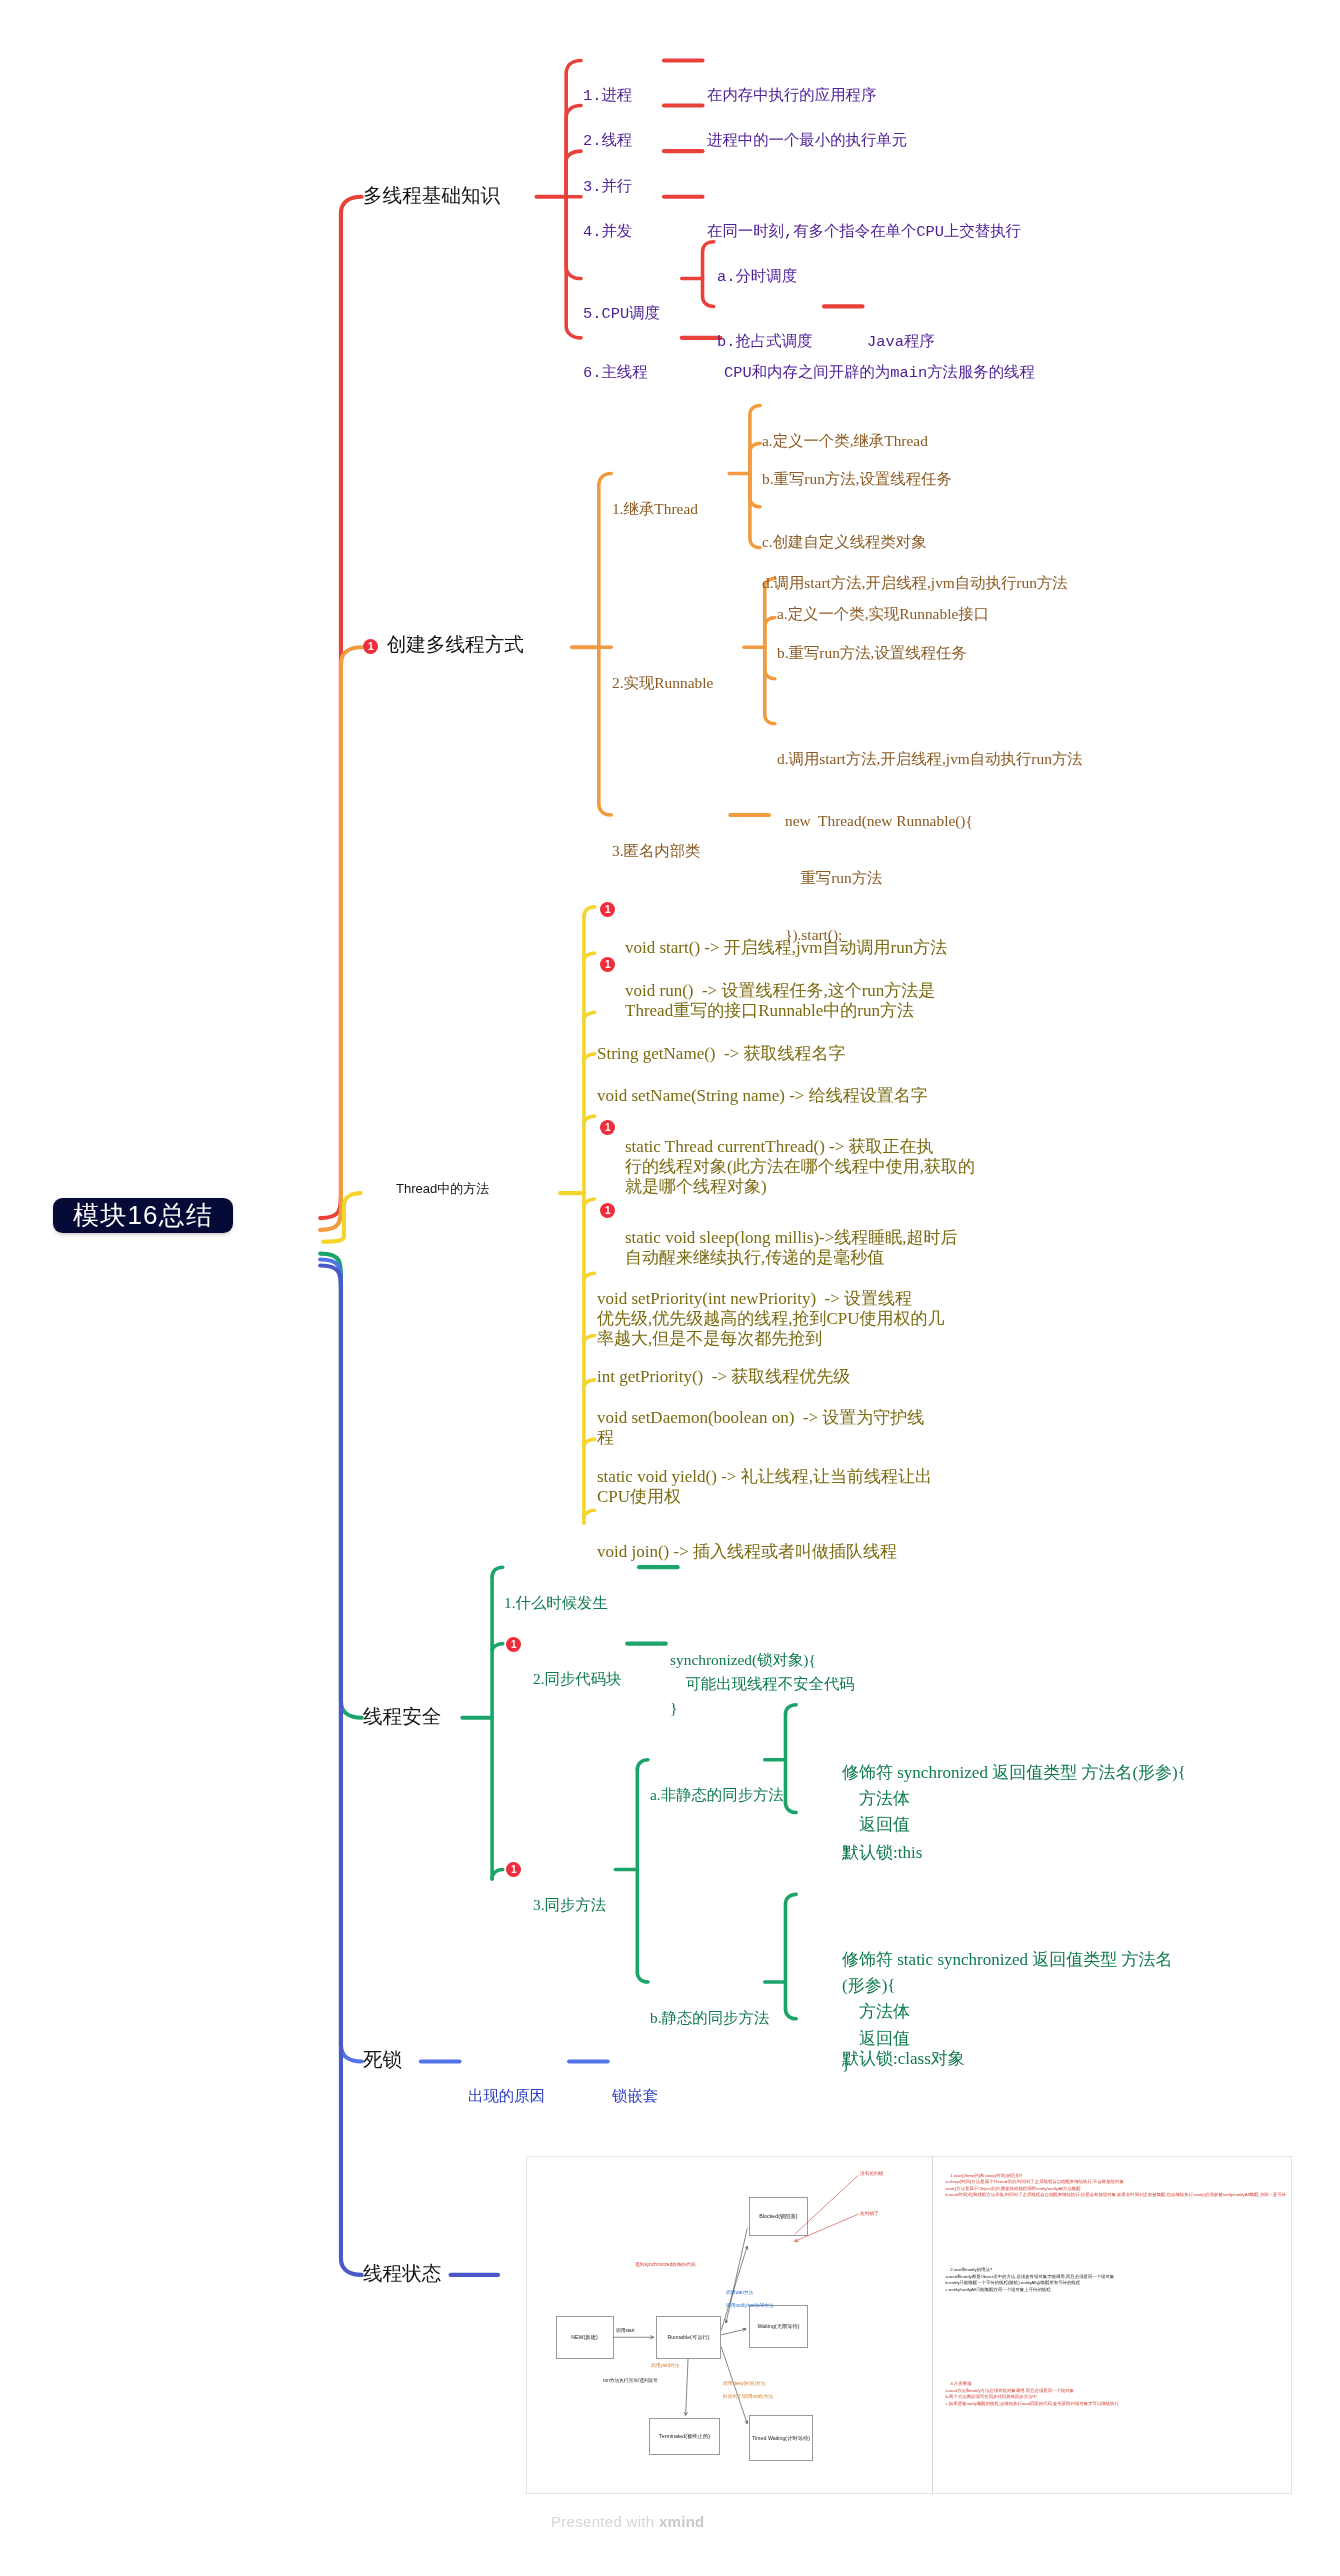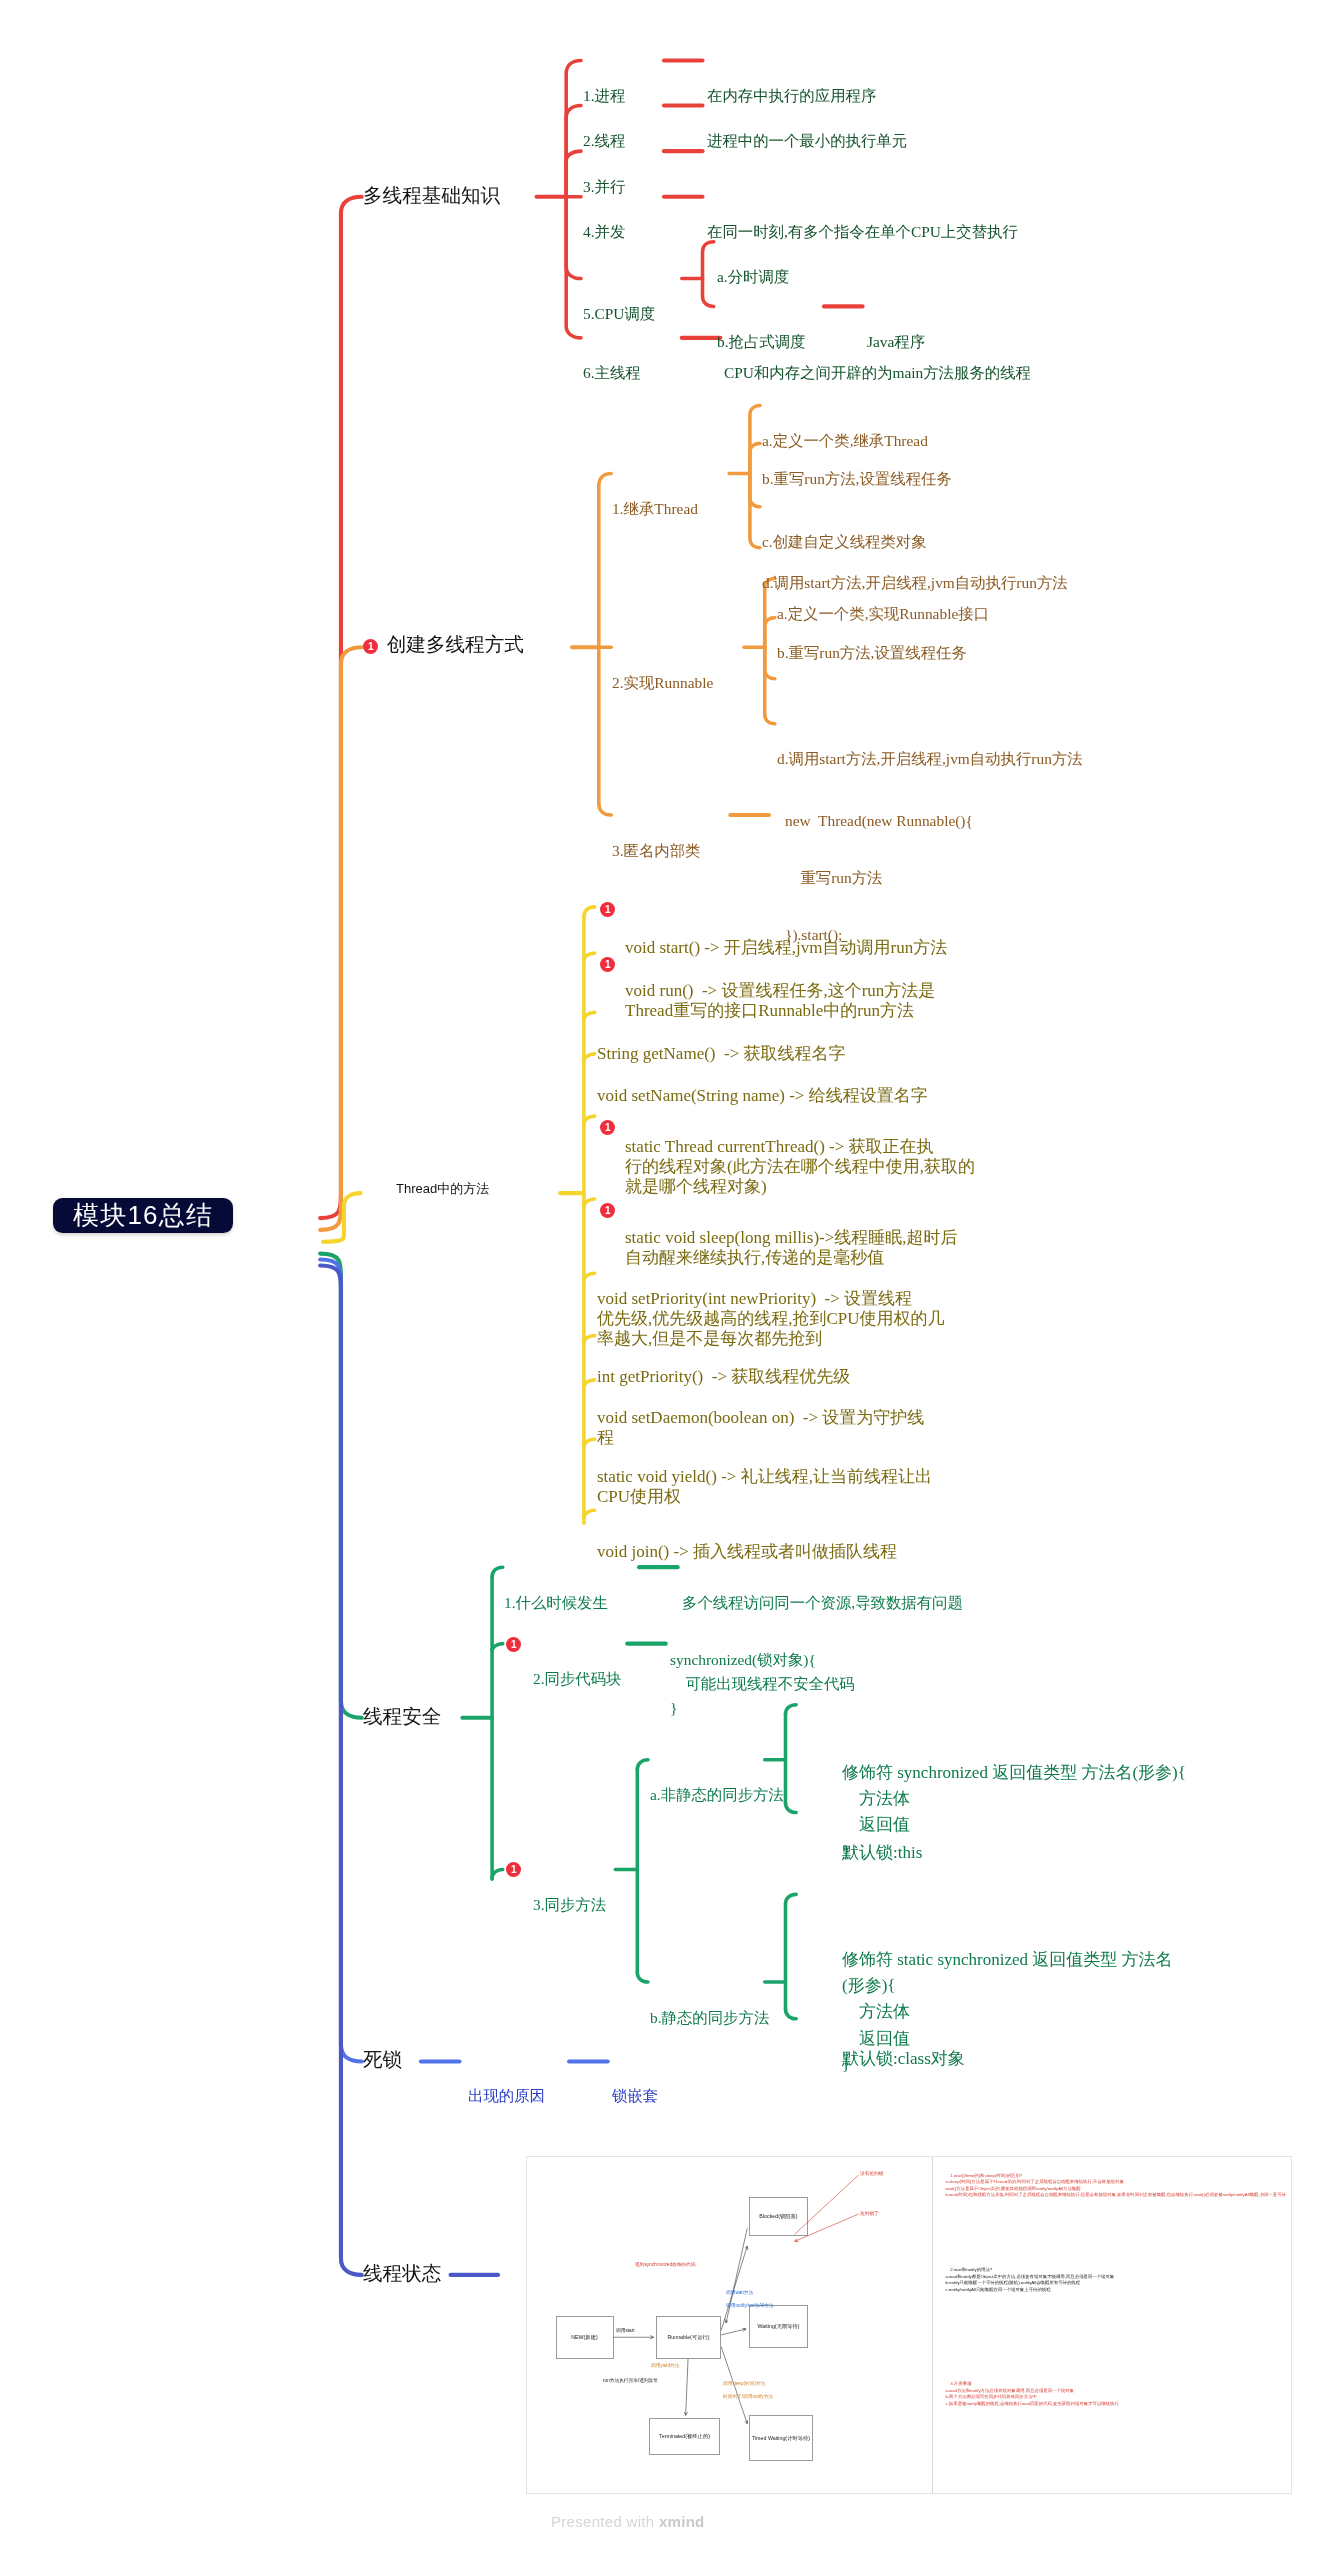--- a/index.html
+++ b/index.html
@@ -38,21 +38,21 @@
   
   .l1{
     color:#151515;
     font-size:19.6px;
     font-family:"Liberation Serif","DejaVu Serif",serif;
     white-space:nowrap;
   }
   .l1.sans{ font-family:"Liberation Sans","DejaVu Sans",sans-serif; }
 
   
-  .red   { color:#14532d; }
+  .red   { color:#4c1d95;font-family:Liberation Mono, monospace; }
   .orange{ color:#8a5a22; }
   .yellow{ color:#7a6a10; }
   .green { color:#0e7a4c; }
   .blue  { color:#2b3ec4; }
   .t24{ font-size:17px; }
   .t26{ font-size:15.4px; }
 
   
   .prio{
     display:inline-block;
@@ -378,23 +378,20 @@
   <div class="node yellow t24" style="left:597px; top:1502px;">
     <span class="txt">void join() -&gt; 插入线程或者叫做插队线程</span>
   </div>
 
   <div class="node l1" style="left:363px; top:1705px;">
     <span class="txt">线程安全</span>
   </div>
 
   <div class="node green t26" style="left:504px; top:1558px;">
     <span class="txt">1.什么时候发生</span>
-  </div>
-  <div class="node green t26" style="left:682px; top:1558px;">
-    <span class="txt">多个线程访问同一个资源,导致数据有问题</span>
   </div>
 
   <span class="prio prio-abs" style="left:506px; top:1637px;">1</span>
   <div class="node green t26" style="left:533px; top:1634px;">
     <span class="txt">2.同步代码块</span>
   </div>
   <div class="node green t26" style="left:670px; top:1600px; line-height:1.55;">
     <span class="txt">synchronized(锁对象){
     可能出现线程不安全代码
 }</span>

